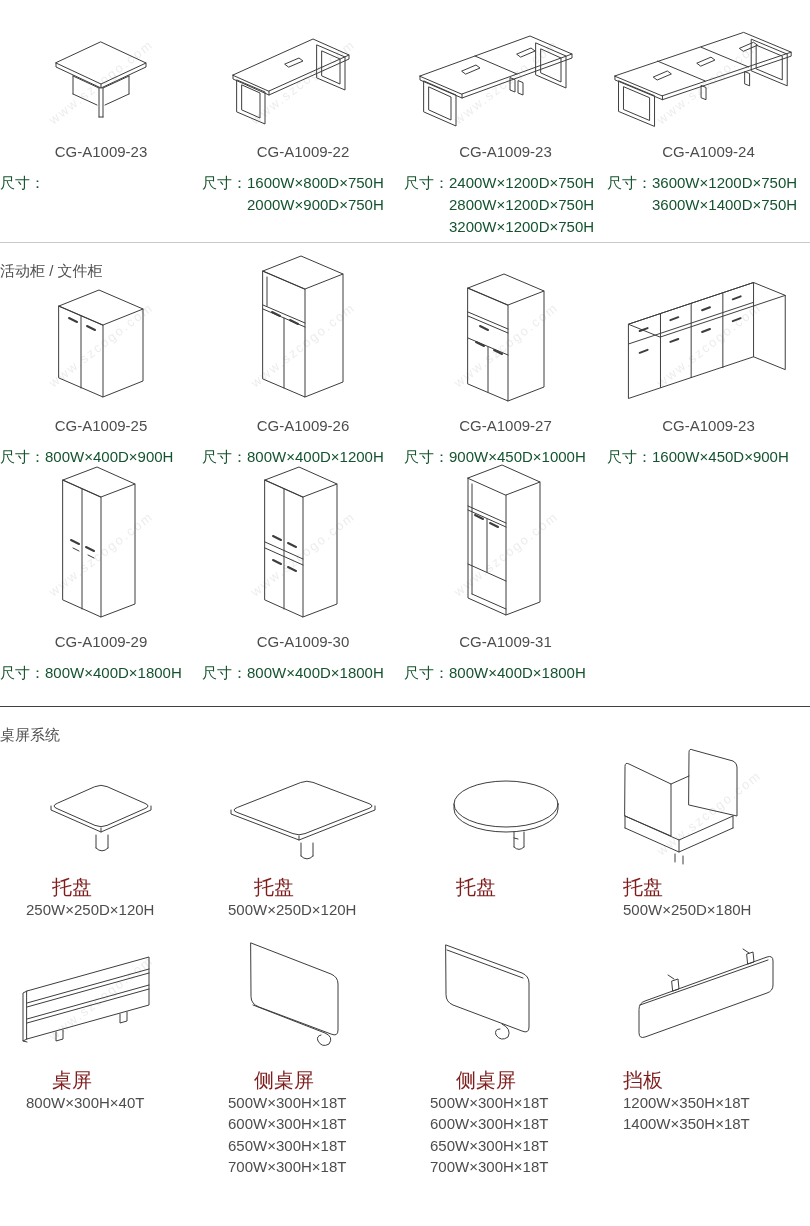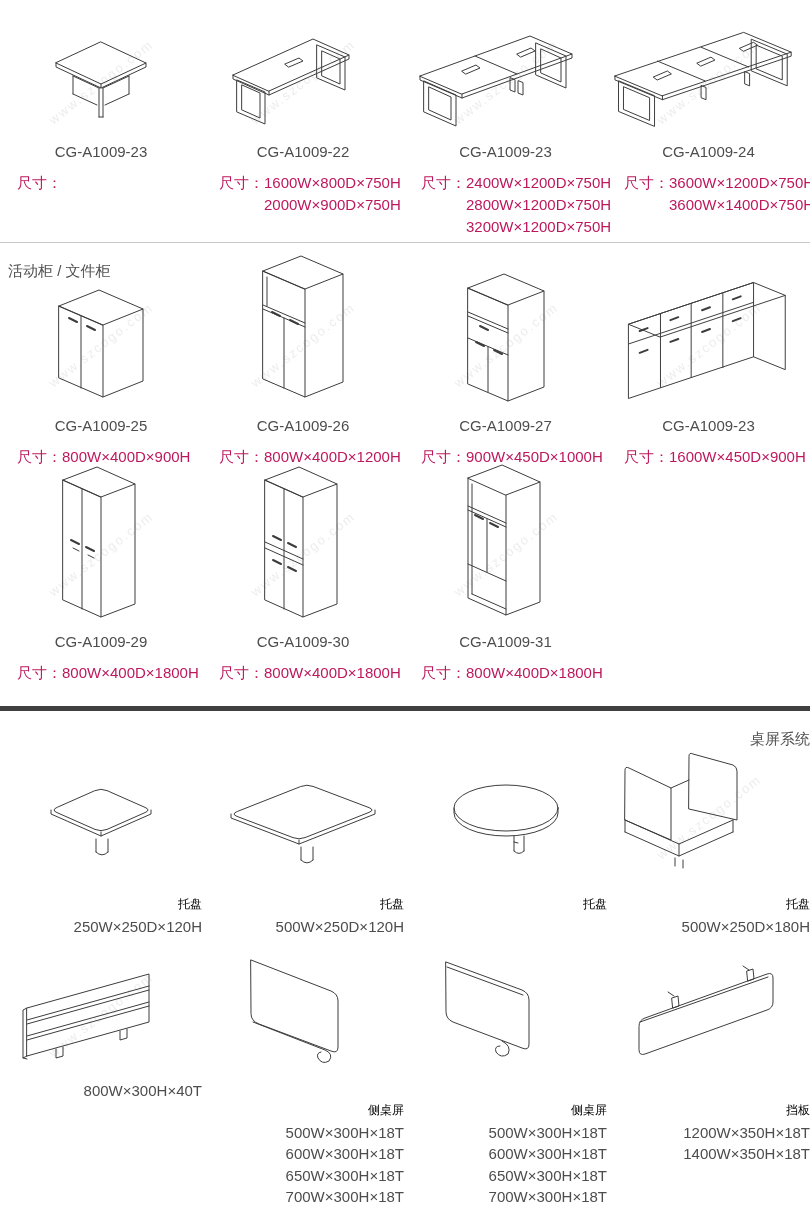--- a/index.html
+++ b/index.html
@@ -3,39 +3,39 @@
 <meta charset="utf-8">
 <style>
   html,body{margin:0;padding:0;background:#fff;}
   body{width:810px;height:1226px;font-family:"Liberation Sans","DejaVu Sans",sans-serif;color:#4d4d4d;overflow:hidden;position:relative;}
   .grid{display:grid;grid-template-columns:202px 202px 203px 203px;}
   .cell{display:flex;flex-direction:column;align-items:stretch;}
   .fig{position:relative;display:flex;align-items:flex-end;justify-content:center;}
   .fig svg{display:block;}
   .wm{position:absolute;left:50%;top:52%;transform:translate(-50%,-50%) rotate(-38deg);font-size:13px;letter-spacing:2px;color:rgba(100,100,100,0.12);white-space:nowrap;pointer-events:none;}
   .code{text-align:center;font-size:15px;color:#4d4d4d;margin-top:13px;height:18px;line-height:18px;}
-  .dims{display:flex;margin-top:11px;padding-left:17px;font-size:15px;line-height:22px;color:#be185d;}
+  .dims{display:flex;margin-top:11px;font-size:15px;line-height:22px;color:#14532d;}
   .dims .pfx{white-space:nowrap;}
-  .sec-title{font-size:15px;color:#4f4f4f;padding:19px 0 0 8px;height:31px;box-sizing:border-box;}
+  .sec-title{font-size:15px;color:#4f4f4f;padding:19px 0 0 0;height:31px;box-sizing:border-box;}
   
   #row-desks{height:242px;padding-top:30px;box-sizing:border-box;}
   #row-desks .fig{height:100px;}
   #row-cab1 .fig{height:122px;}
   #row-cab1{padding-top:8px;}
   #row-cab2{padding-top:12px;}
   #row-cab2 .fig{height:142px;}
   #row-cab2 .code{margin-top:11px;}
   #sec-cabinets{border-top:1px solid #c9c9c9;}
-  #sec-screens{border-top:5px solid #404040;margin-top:22px;text-align:right;}
+  #sec-screens{border-top:1px solid #404040;margin-top:22px;}
   #row-trays{padding-top:16px;}
   #row-trays .fig{height:114px;}
   #row-screens{padding-top:10px;}
   #row-screens .fig{height:130px;}
-  .plabel{font-size:12px;color:#000000;margin-top:22px;padding-left:52px;height:20px;line-height:20px;}
-  .pdims{font-size:15px;color:#4d4d4d;padding-left:52px;line-height:21.5px;margin-top:2px;}
+  .plabel{font-size:20px;color:#7f1d1d;margin-top:9px;padding-left:52px;height:20px;line-height:20px;}
+  .pdims{font-size:15px;color:#4d4d4d;padding-left:26px;line-height:21.5px;margin-top:2px;}
   .cell.last .plabel,.cell.last .pdims{padding-left:16px;}
   svg{stroke:#3d3d3d;fill:none;stroke-width:1;stroke-linejoin:round;stroke-linecap:round;}
   svg .h{stroke-width:2;}
 </style>
 </head>
 <body>
 
 <div id="row-desks" class="grid">
 
   <div class="cell">
@@ -357,20 +357,21 @@
       <div class="fig">
         <span class="wm">www.szcogo.com</span>
         <svg width="200" height="130" viewBox="0 0 200 130">
           <path d="M26,60 L148,26 L148,74 L26,108 Z"></path>
           <path d="M26,60 L22,62 L22,110 L26,108 M22,110 L26,111"></path>
           <path d="M26,72 L148,38 M26,76 L148,42"></path>
           <path d="M26,88 L148,54 M26,92 L148,58"></path>
           <path d="M55,101 L55,110 L62,108 L62,99 M119,83 L119,92 L126,90 L126,81"></path>
         </svg>
       </div>
+      <div class="plabel">桌屏</div>
       <div class="pdims">
         <div>800W×300H×40T</div>
       </div>
     </div>
 
     <div class="cell">
       <div class="fig">
         <svg width="200" height="132" viewBox="0 0 200 132">
           <path d="M48,14 L128,45 Q135,48 135,55 L135,101 Q135,108 128,105 L56,78 Q48,75 48,68 Z"></path>
           <path d="M50,76 L122,104 Q131,108 126,115 Q119,119 115,112 Q113,107 118,106"></path>

